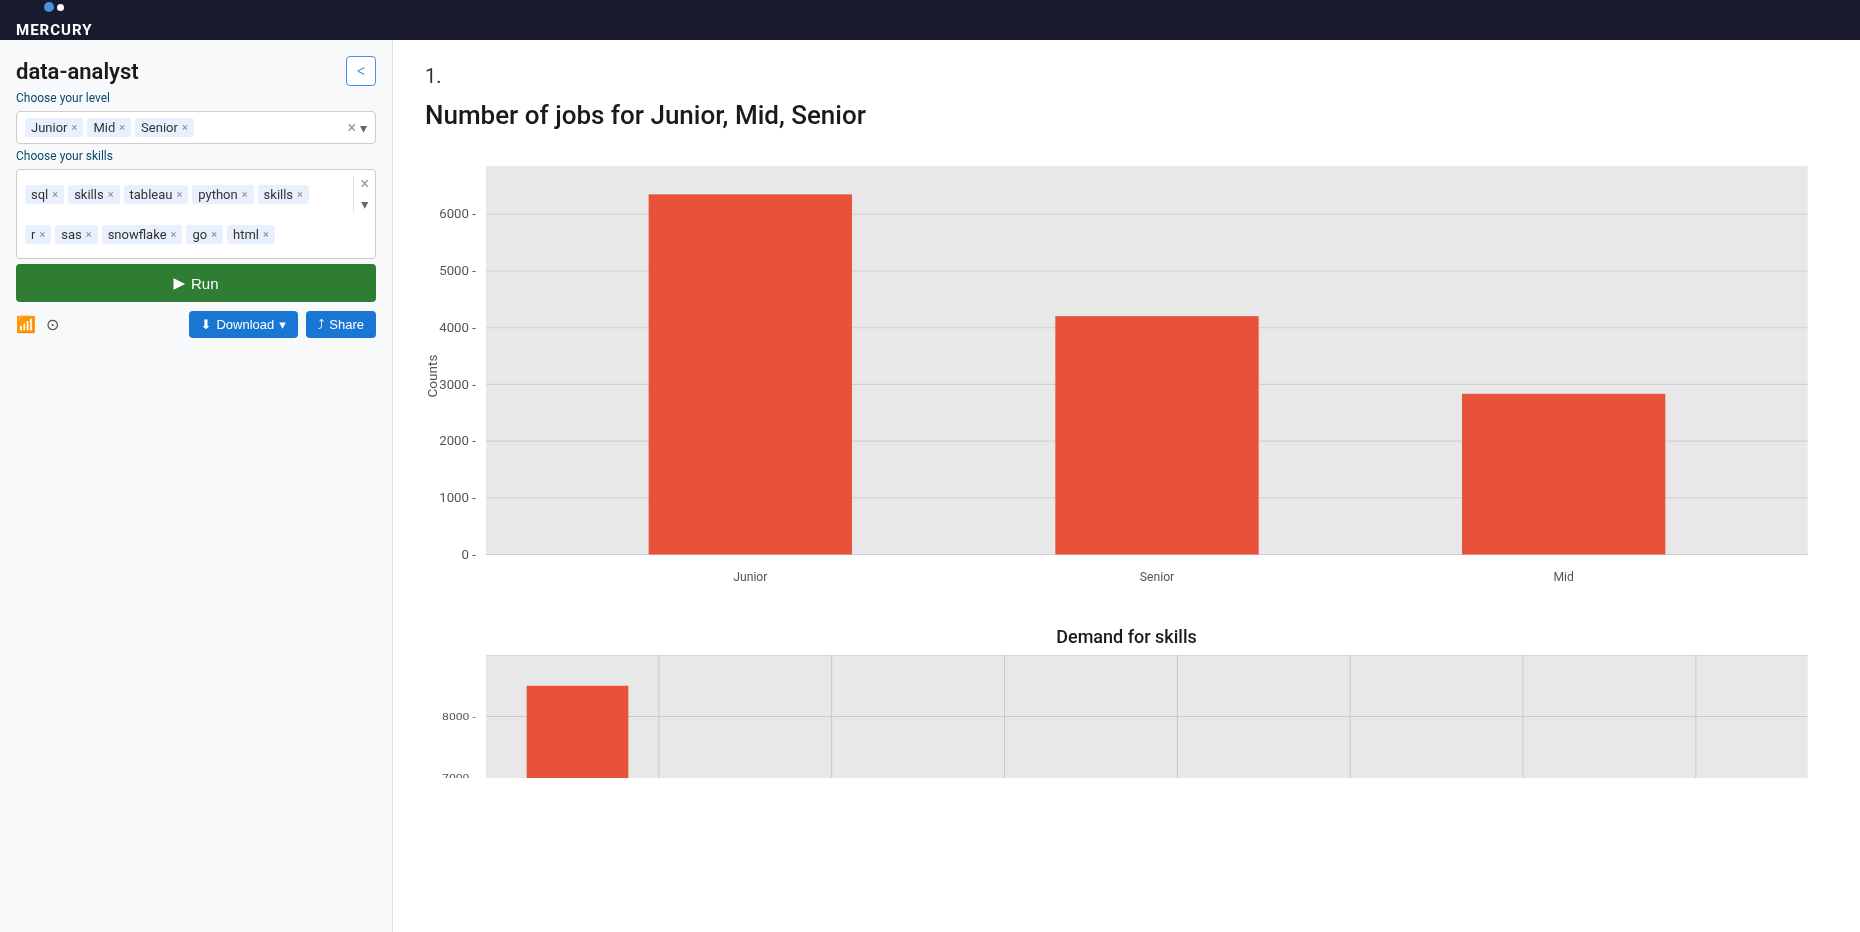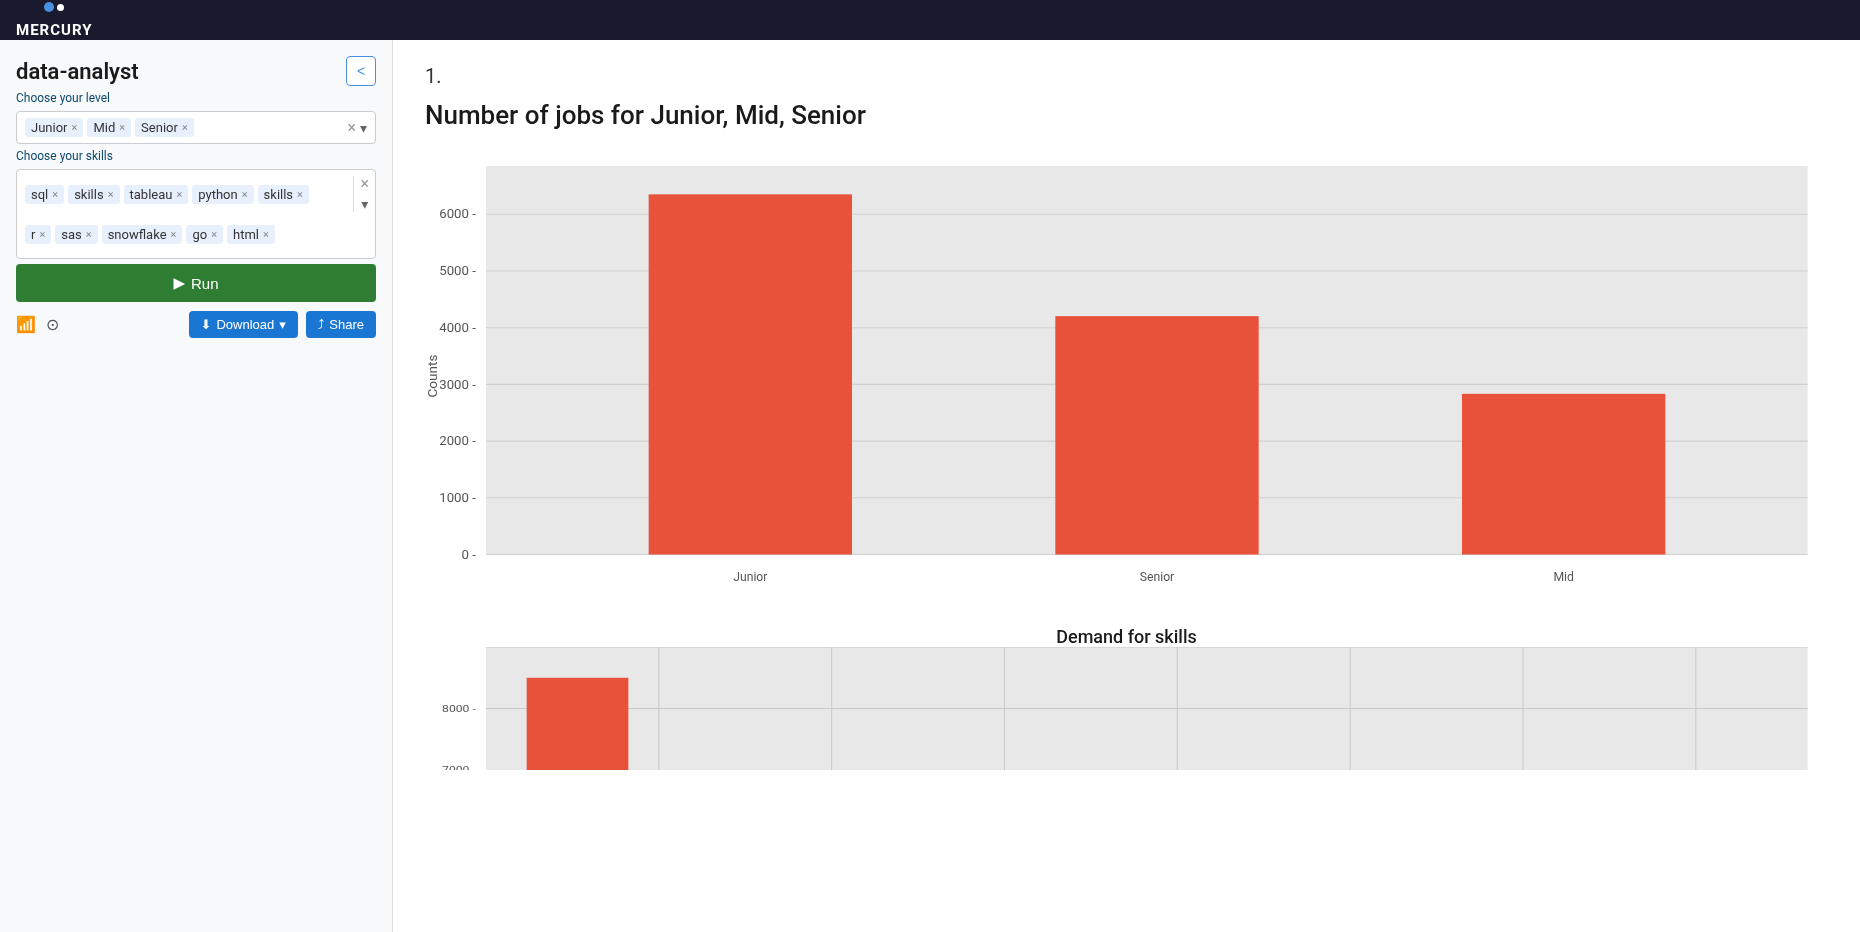--- a/index.html
+++ b/index.html
@@ -201,20 +201,21 @@
       font-size: 26px;
       font-weight: 500;
       color: #1a1a1a;
       margin-bottom: 36px;
     }
 
     .chart2-title {
       font-size: 18px;
       font-weight: 500;
       color: #1a1a1a;
+      margin-bottom: 8px;
       text-align: center;
     }
 
     .grid-line {
       stroke: #d0d0d0;
       stroke-width: 1;
     }
   </style>
 </head>
 <body>

